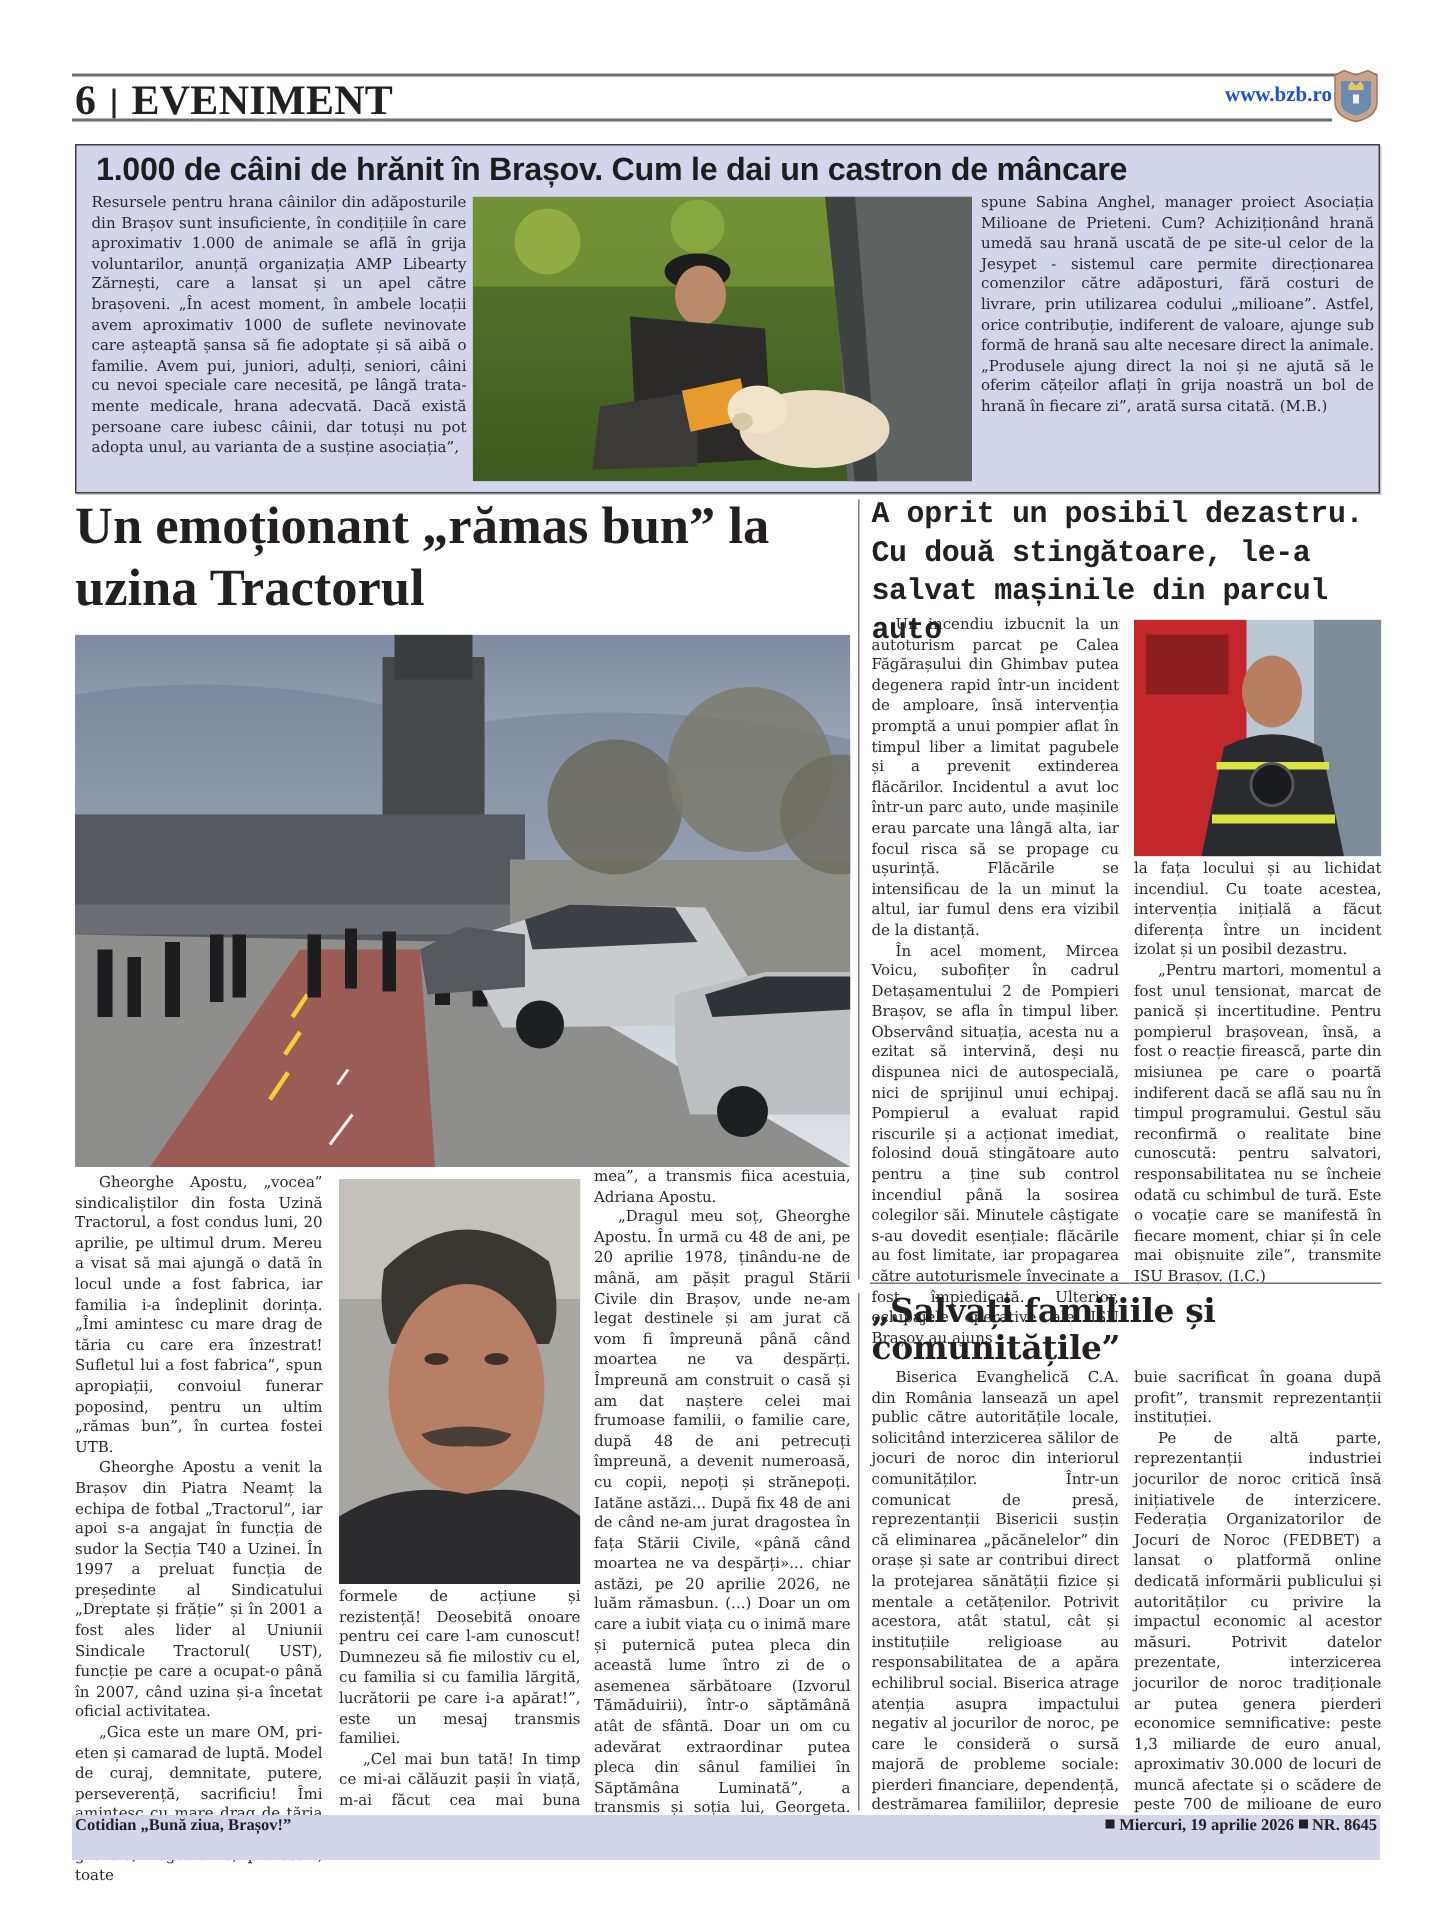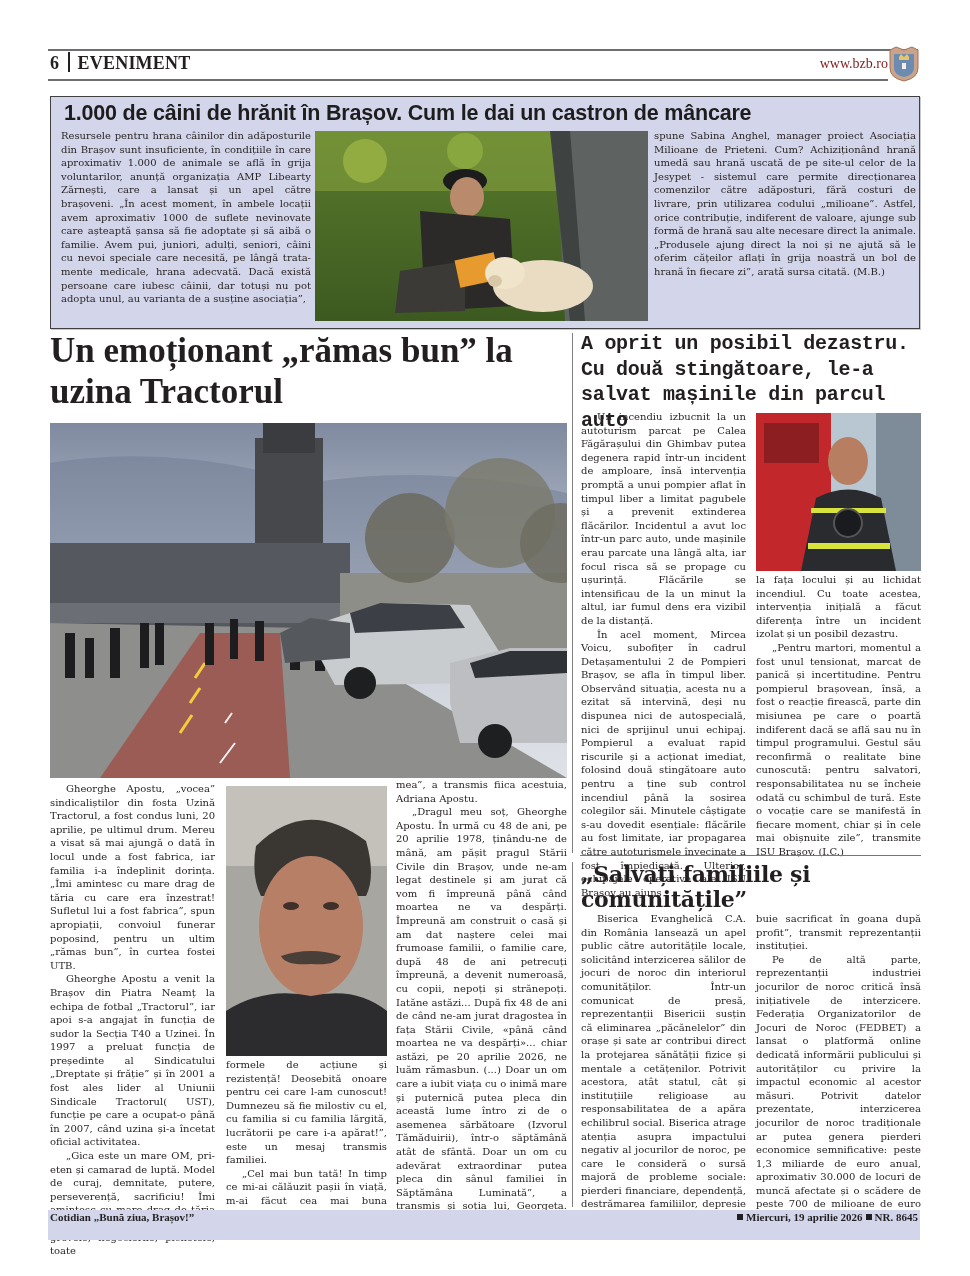--- a/index.html
+++ b/index.html
@@ -12,22 +12,22 @@
     line-height: 13.6px;
     text-align: justify;
     hyphens: manual;
     color: #2a2526;
   }
   .body-text p { text-indent: 16px; }
   .body-text p.noindent { text-indent: 0; }
 
   
   .top-rule { position: absolute; left: 48px; top: 49px; width: 870px; height: 2px; background: #6d6e71; }
-  .section-head { position: absolute; left: 50px; top: 52px; font-family: "Liberation Serif", serif; font-weight: bold; font-size: 18px; letter-spacing: 0.2px; color: #231f20; text-align: center; }
-  .site-url { position: absolute; right: 82px; top: 56px; font-family: "Liberation Serif", serif; font-weight: normal; font-size: 14px; color: #7f1d1d; }
+  .section-head { position: absolute; left: 50px; top: 52px; font-family: "Liberation Serif", serif; font-weight: bold; font-size: 28px; letter-spacing: 0.2px; color: #231f20; text-align: center; }
+  .site-url { position: absolute; right: 82px; top: 56px; font-family: "Liberation Serif", serif; font-weight: bold; font-size: 14px; color: #1d4ed8; }
   .bottom-rule { position: absolute; left: 48px; top: 79px; width: 840px; height: 2px; background: #6d6e71; }
   .crest { position: absolute; left: 888px; top: 46px; width: 32px; height: 36px; }
 
   
   .box { position: absolute; left: 50px; top: 96px; width: 870px; height: 233px; background: #d3d6ea; border: 1px solid #404040; box-shadow: 1px 1px 0 #c8c8c8; }
   .box-title { position: absolute; left: 13px; top: 4px; font-family: "Liberation Sans", sans-serif; font-weight: bold; font-size: 21.5px; color: #1d1d1d; letter-spacing: -0.2px; }
   .box-col1 { position: absolute; left: 10px; top: 32px; width: 250px; }
   .box-col2 { position: absolute; left: 603px; top: 32px; width: 262px; }
   .box-photo { position: absolute; left: 264px; top: 34px; width: 333px; height: 190px; overflow: hidden; }
 

